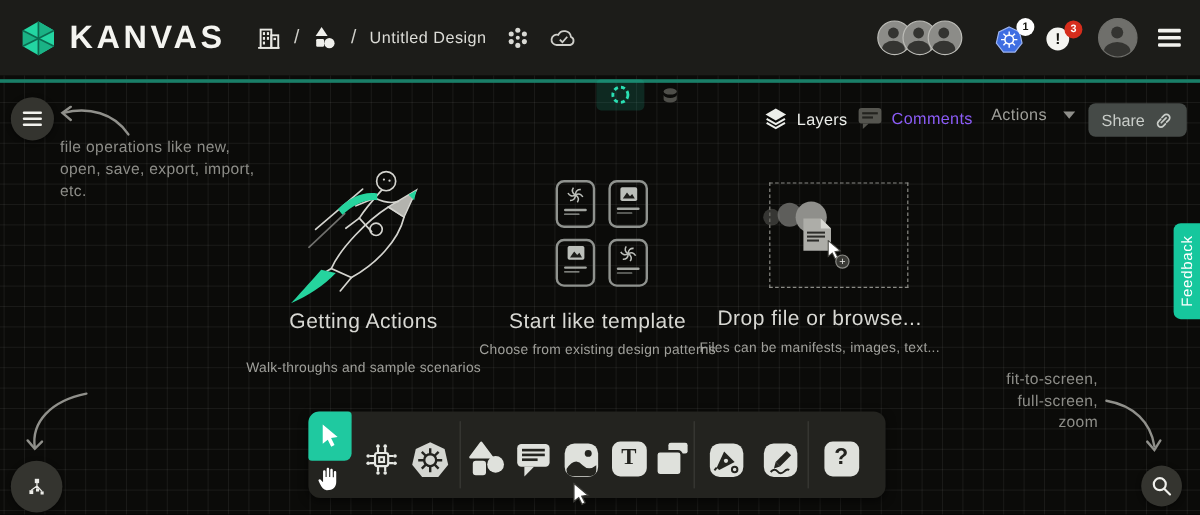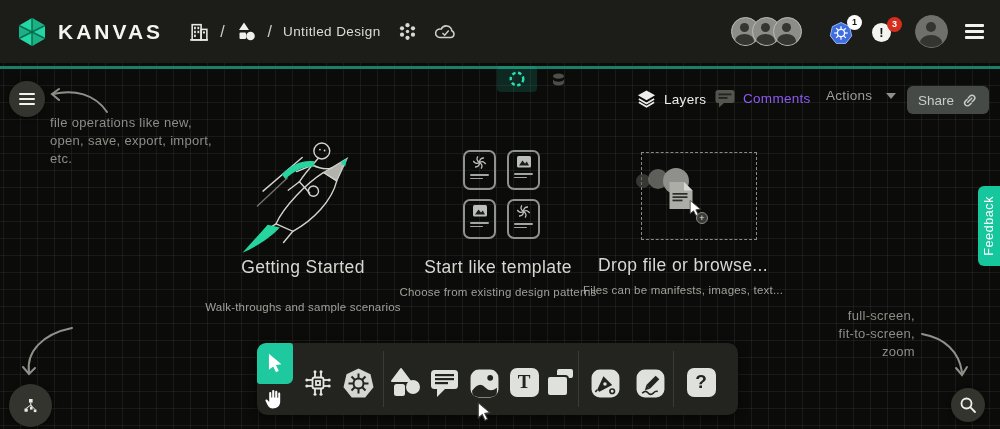--- a/index.html
+++ b/index.html
@@ -3,21 +3,21 @@
 <meta charset="utf-8">
 <style>
   html,body{margin:0;padding:0;background:#000;}
   .stage{position:relative;width:1000px;height:429px;overflow:hidden;
     font-family:"Liberation Sans",sans-serif;background:#0b0b09;}
 
   
   .header{position:absolute;top:0;left:0;width:1000px;height:63px;background:#1c1c19;
     display:flex;align-items:center;padding:0 16px;box-sizing:border-box;}
   .logo-group{display:flex;align-items:center;gap:10px;}
-  .wordmark{color:#f4f4f0;font-size:21px;font-weight:700;letter-spacing:3px;}
+  .wordmark{color:#f4f4f0;font-size:27px;font-weight:700;letter-spacing:3px;}
   .crumbs{display:flex;align-items:center;gap:11px;margin-left:26px;color:#d6d6d1;}
   .crumb-sep{font-size:16px;color:#cfcfca;}
   .crumb-title{font-size:13.5px;color:#dcdcd7;letter-spacing:.4px;}
   .hdr-right{margin-left:auto;display:flex;align-items:center;gap:13px;}
   .avatars{display:flex;}
   .avatar{width:27px;height:27px;border-radius:50%;background:#8c8c88;border:1.5px solid #bcbcb7;
     position:relative;overflow:hidden;margin-left:-8px;}
   .avatar:first-child{margin-left:0;}
   .avatar .head{position:absolute;left:8px;top:5px;width:9px;height:9px;border-radius:50%;background:#343431;}
   .avatar .body{position:absolute;left:3px;top:16px;width:19px;height:14px;border-radius:50%;background:#343431;}
@@ -289,21 +289,21 @@
       <path d="M89 27 C81 36 74 44 69 52"></path>
       <path d="M83 34 L66 41"></path>
         <path d="M83 34 C91 38 98 39 104 37"></path>
       <path d="M69 52 L80 64"></path>
         <path d="M69 52 L57 61"></path>
     </g>
     <circle cx="91" cy="17.5" r="1" fill="#d4d4cf"></circle>
       <circle cx="96" cy="18.5" r="1" fill="#d4d4cf"></circle>
     <path d="M85 30 C72 28 60 34 50 44 L54 49 C64 40 74 35 85 36 Z" fill="#25d49e"></path>
   </svg>
-  <div class="ob-title" style="left:193px;top:257px;">Getting Started</div>
+  <div class="ob-title" style="left:193px;top:257px;">Getting Actions</div>
   <div class="ob-sub" style="left:188px;top:286px;margin-top:15px;">Walk-throughs and sample scenarios</div>
 
   <div class="tmpl-grid">
     <div class="tmpl-card">
       <svg width="15" height="15" viewBox="0 0 16 16">
         <g fill="none" stroke="#bcbfba" stroke-width="1.4">
           <path d="M8 8 C8 4.5 10 3 12.8 3.2" transform="rotate(0 8 8)"></path>
           <path d="M8 8 C8 4.5 10 3 12.8 3.2" transform="rotate(60 8 8)"></path>
           <path d="M8 8 C8 4.5 10 3 12.8 3.2" transform="rotate(120 8 8)"></path>
           <path d="M8 8 C8 4.5 10 3 12.8 3.2" transform="rotate(180 8 8)"></path>
@@ -383,22 +383,22 @@
     <svg width="17" height="16" viewBox="0 0 17 16">
       <rect x="7" y="1" width="3.6" height="3.6" fill="#ecece8"></rect>
       <rect x="2.5" y="10.5" width="3.2" height="3.2" fill="#ecece8"></rect>
       <rect x="8" y="9" width="2.6" height="2.6" fill="#ecece8"></rect>
       <rect x="11.8" y="11.5" width="2.6" height="2.6" fill="#ecece8"></rect>
       <path d="M8.8 4.6 V7 M8.8 7 L4 10.5 M8.8 7 L9.3 9 M8.8 7 L13 11.5" stroke="#ecece8" stroke-width="1" fill="none"></path>
     </svg>
   </div>
 
   <div class="annot" style="left:815px;top:307px;width:100px;text-align:right;">
+    <div>fit-to-screen,</div>
     <div>full-screen,</div>
-    <div>fit-to-screen,</div>
     <div>zoom</div>
   </div>
   <svg width="56" height="54" viewBox="0 0 56 54" style="position:absolute;left:915px;top:328px;">
     <path d="M7 6 C30 10 44 24 47 44" fill="none" stroke="#90908b" stroke-width="2" stroke-linecap="round"></path>
     <polyline points="41,40 47,47 52,39" fill="none" stroke="#90908b" stroke-width="2" stroke-linecap="round"></polyline>
   </svg>
   <div class="circle-btn" style="left:951px;top:388px;width:34px;height:34px;">
     <svg width="18" height="18" viewBox="0 0 18 18">
       <circle cx="7.5" cy="7.5" r="5" fill="none" stroke="#f0f0ec" stroke-width="1.8"></circle>
       <line x1="11.2" y1="11.2" x2="16" y2="16" stroke="#f0f0ec" stroke-width="1.8" stroke-linecap="round"></line>

